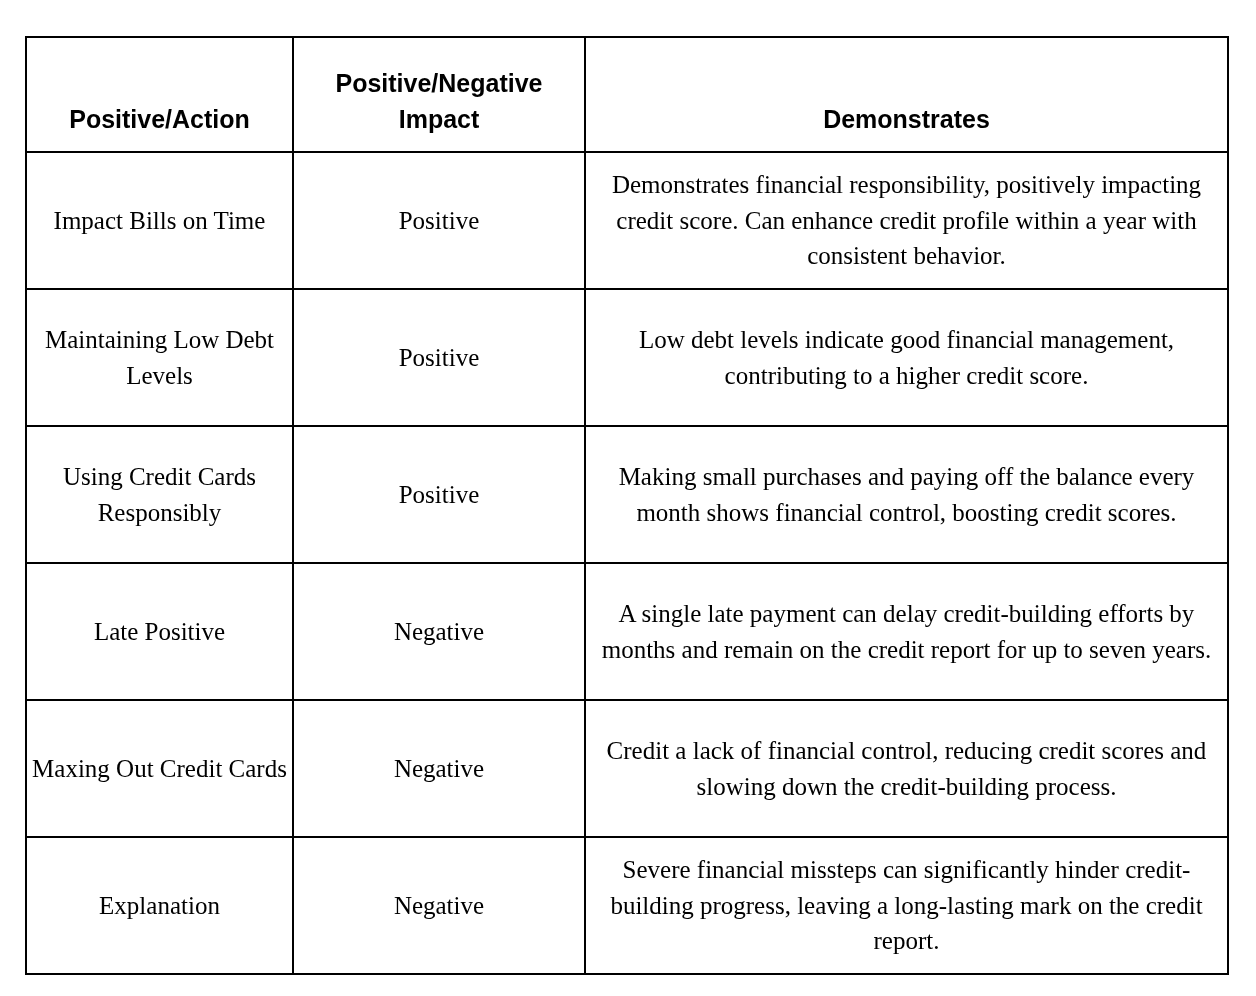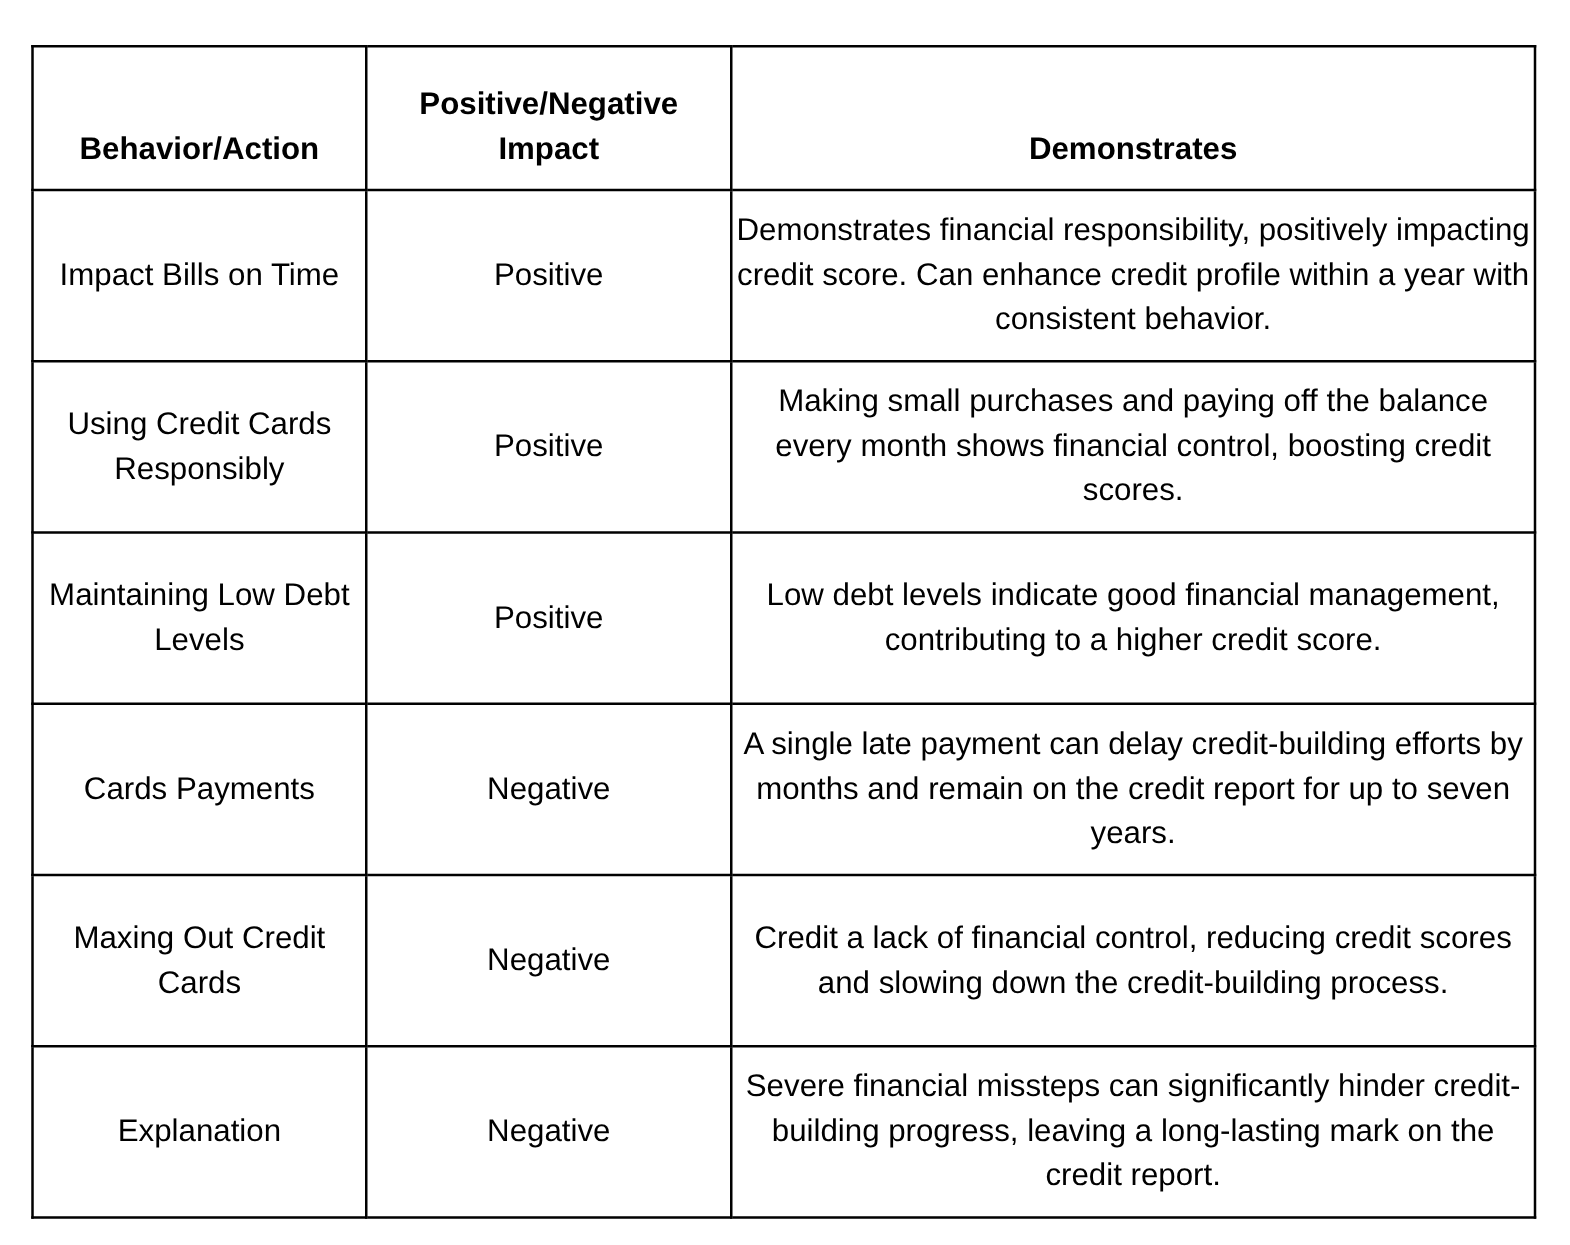--- a/index.html
+++ b/index.html
@@ -1,56 +1,56 @@
 <!DOCTYPE html>
 <html><head>
 <meta charset="utf-8">
 <style>
   html, body { margin: 0; padding: 0; background: #ffffff; }
   body { width: 1256px; height: 996px; position: relative; font-family: "Liberation Sans", sans-serif; color: #000; }
   table { position: absolute; left: 25px; top: 36px; width: 1202px; border-collapse: collapse; table-layout: fixed; }
   td, th { border: 2px solid #000; text-align: center; vertical-align: middle; font-size: 25px; line-height: 35.5px; padding: 0 3px; }
   th { font-weight: bold; height: 99px; vertical-align: bottom; padding-bottom: 14px; }
-  td { height: 135px; }
+  td { height: 135px; font-family: Liberation Serif, serif; }
   col.c1 { width: 267px; } col.c2 { width: 292px; } col.c3 { width: 643px; }
 </style>
 </head>
 <body>
 
 <table>
   <colgroup>
       <col class="c1">
       <col class="c2">
       <col class="c3">
     </colgroup>
   <thead>
     <tr>
-      <th>Behavior/Action</th>
+      <th>Positive/Action</th>
       <th>Positive/Negative Impact</th>
       <th>Demonstrates</th>
     </tr>
   </thead>
   <tbody>
     <tr>
       <td>Impact Bills on Time</td>
       <td>Positive</td>
       <td>Demonstrates financial responsibility, positively impacting credit score. Can enhance credit profile within a year with consistent behavior.</td>
     </tr>
     <tr>
+      <td>Maintaining Low Debt Levels</td>
+      <td>Positive</td>
+      <td>Low debt levels indicate good financial management, contributing to a higher credit score.</td>
+    </tr>
+    <tr>
       <td>Using Credit Cards Responsibly</td>
       <td>Positive</td>
       <td>Making small purchases and paying off the balance every month shows financial control, boosting credit scores.</td>
     </tr>
     <tr>
-      <td>Maintaining Low Debt Levels</td>
-      <td>Positive</td>
-      <td>Low debt levels indicate good financial management, contributing to a higher credit score.</td>
-    </tr>
-    <tr>
-      <td>Cards Payments</td>
+      <td>Late Positive</td>
       <td>Negative</td>
       <td>A single late payment can delay credit-building efforts by months and remain on the credit report for up to seven years.</td>
     </tr>
     <tr>
       <td>Maxing Out Credit Cards</td>
       <td>Negative</td>
       <td>Credit a lack of financial control, reducing credit scores and slowing down the credit-building process.</td>
     </tr>
     <tr>
       <td>Explanation</td>

